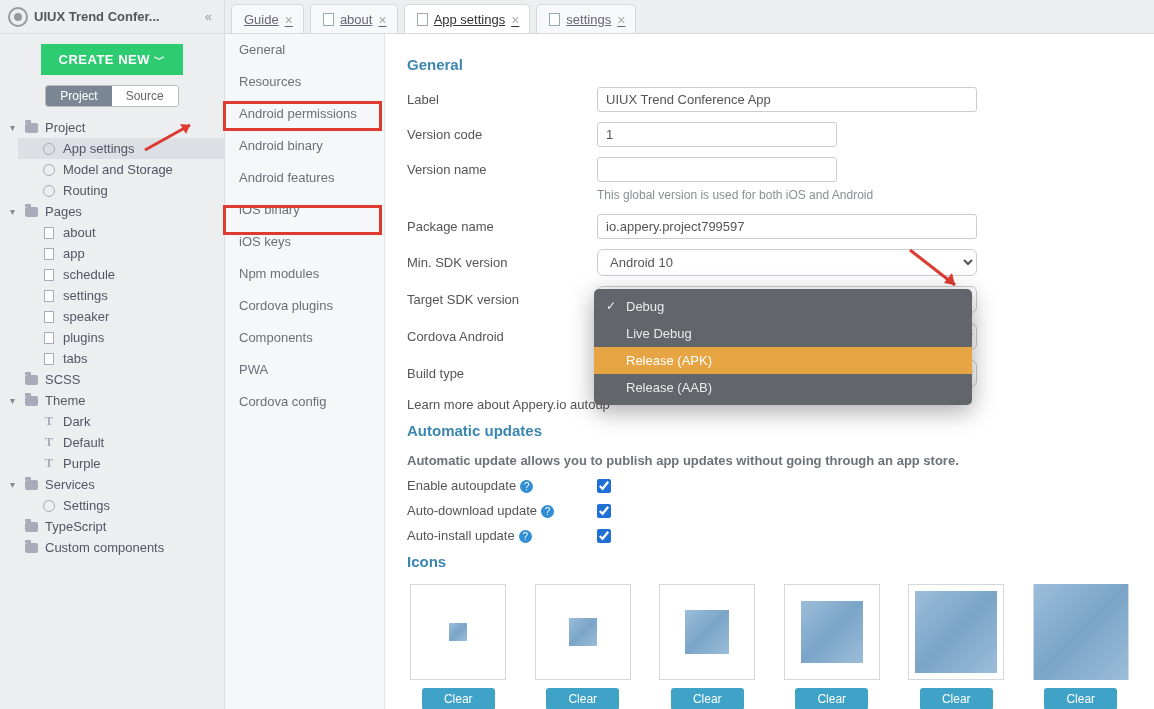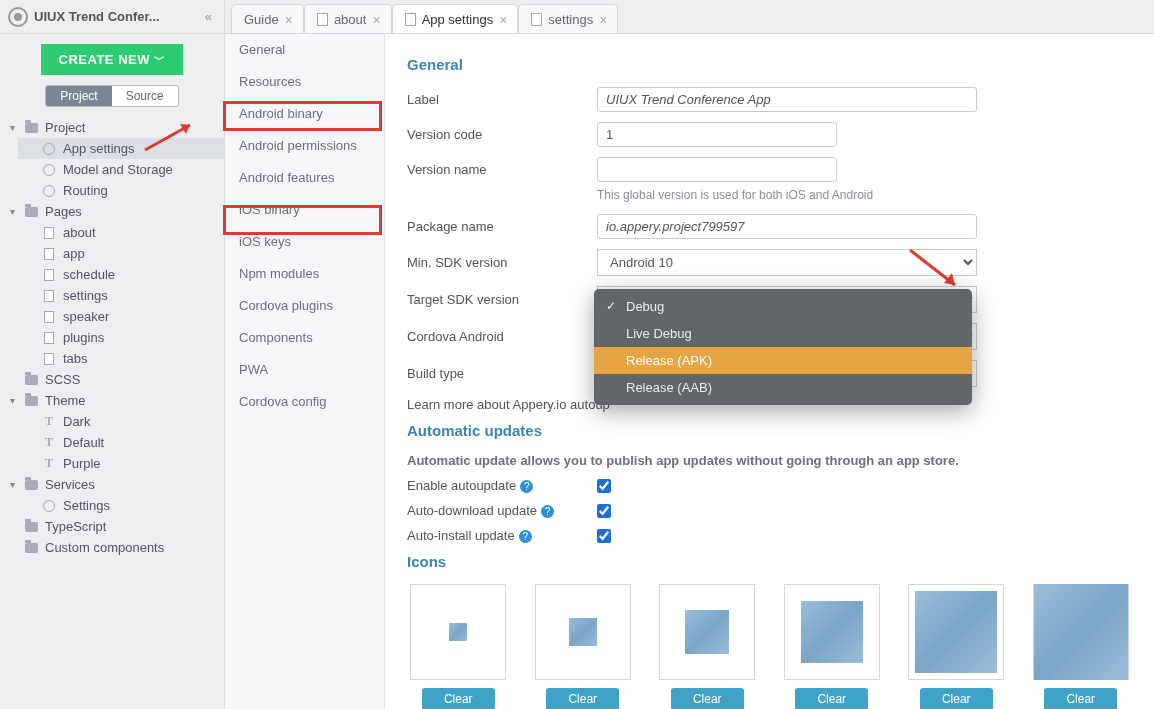--- a/index.html
+++ b/index.html
@@ -35,34 +35,34 @@
 
 .annot-box { position:absolute; border:3px solid #de3b30; pointer-events:none; z-index:50; }
 .annot-arrow { position:absolute; z-index:50; pointer-events:none; }
 
 
 .subside { width: 160px; background:#f6f7f8; border-right:1px solid #e3e4e6; padding-top: 34px; position:relative; }
 .subside-item { padding: 8px 14px; font-size: 13px; color:#6b7077; cursor:pointer; border-bottom: 1px solid transparent; }
 
 
 .tabs-row { position:absolute; top:0; left:225px; right:0; height:34px; display:flex; align-items:flex-end; padding-left: 6px; background:#edeef0; border-bottom:1px solid #d6d8db; z-index:5; }
-.tab { display:flex; align-items:center; gap:6px; padding: 7px 10px 6px 12px; background:#f7f8f9; border:1px solid #d6d8db; border-bottom:none; border-radius:5px 5px 0 0; margin-right: 0; font-size:13px; color:#667; cursor:pointer; }
+.tab { display:flex; align-items:center; gap:6px; padding: 7px 10px 6px 12px; background:#f7f8f9; border:1px solid #d6d8db; border-bottom:none; border-radius:5px 5px 0 0; margin-right: 6px; font-size:13px; color:#667; cursor:pointer;text-decoration:underline; }
 .tab.active { background:#fff; color:#333; }
 .tab .x { color:#aaa; font-size:14px; line-height:1; }
 .tab .fic { width:11px; height:13px; border:1px solid #9aa; background:#fff; }
 
 
 .main { flex:1; background:#fff; padding: 46px 22px 20px 22px; overflow:auto; position:relative; }
 h2.sec { color:#3b86b0; font-size: 15px; font-weight:600; margin: 10px 0 14px; }
 .form-row { display:flex; align-items:center; margin-bottom: 10px; font-size:13px; }
 .form-label { width: 190px; color:#555; }
 .form-input { border:1px solid #c9ccd0; border-radius:3px; padding:4px 8px; font-size:13px; color:#555; }
-.w-wide { width: 380px; font-style: italic; }
+.w-wide { width: 380px; }
 .w-mid { width: 240px; }
-.form-select { border:1px solid #c9ccd0; border-radius:0; padding:4px 8px; font-size:13px; width:380px; background:#fff; color:#555; }
+.form-select { border:1px solid #c9ccd0; border-radius:6px; padding:4px 8px; font-size:13px; width:380px; background:#fff; color:#555; }
 .hint { color:#8a8f94; font-size:12px; margin-left:190px; margin-top:-4px; margin-bottom:12px; }
 .info-ic { display:inline-block; width:13px; height:13px; border-radius:50%; background:#2f8ed6; color:#fff; font-size:10px; text-align:center; line-height:13px; margin-left:4px; }
 .checkbox { appearance: checkbox; accent-color:#1f6fd6; width:14px; height:14px; }
 
 
 .dd { position:absolute; background:#62666a; border-radius:5px; box-shadow:0 6px 24px rgba(0,0,0,.35); padding:4px 0; z-index:100; width:378px; left:594px; top:289px; }
 .dd-item { padding:6px 14px 6px 32px; color:#e8eaec; font-size:13px; cursor:pointer; position:relative; }
 .dd-item.check::before { content:"✓"; position:absolute; left:12px; color:#e8eaec; font-size:12px; }
 .dd-item.hl { background:#e6a443; color:#fff; }
 
@@ -269,22 +269,22 @@
     <div class="tab">
         <span class="fic"></span>
         <span>settings</span>
         <span class="x">×</span>
       </div>
   </div>
 
   <div class="subside">
     <div class="subside-item">General</div>
     <div class="subside-item">Resources</div>
+    <div class="subside-item">Android permissions</div>
     <div class="subside-item">Android binary</div>
-    <div class="subside-item">Android permissions</div>
     <div class="subside-item">Android features</div>
     <div class="subside-item">iOS binary</div>
     <div class="subside-item">iOS keys</div>
     <div class="subside-item">Npm modules</div>
     <div class="subside-item">Cordova plugins</div>
     <div class="subside-item">Components</div>
     <div class="subside-item">PWA</div>
     <div class="subside-item">Cordova config</div>
   </div>
 

